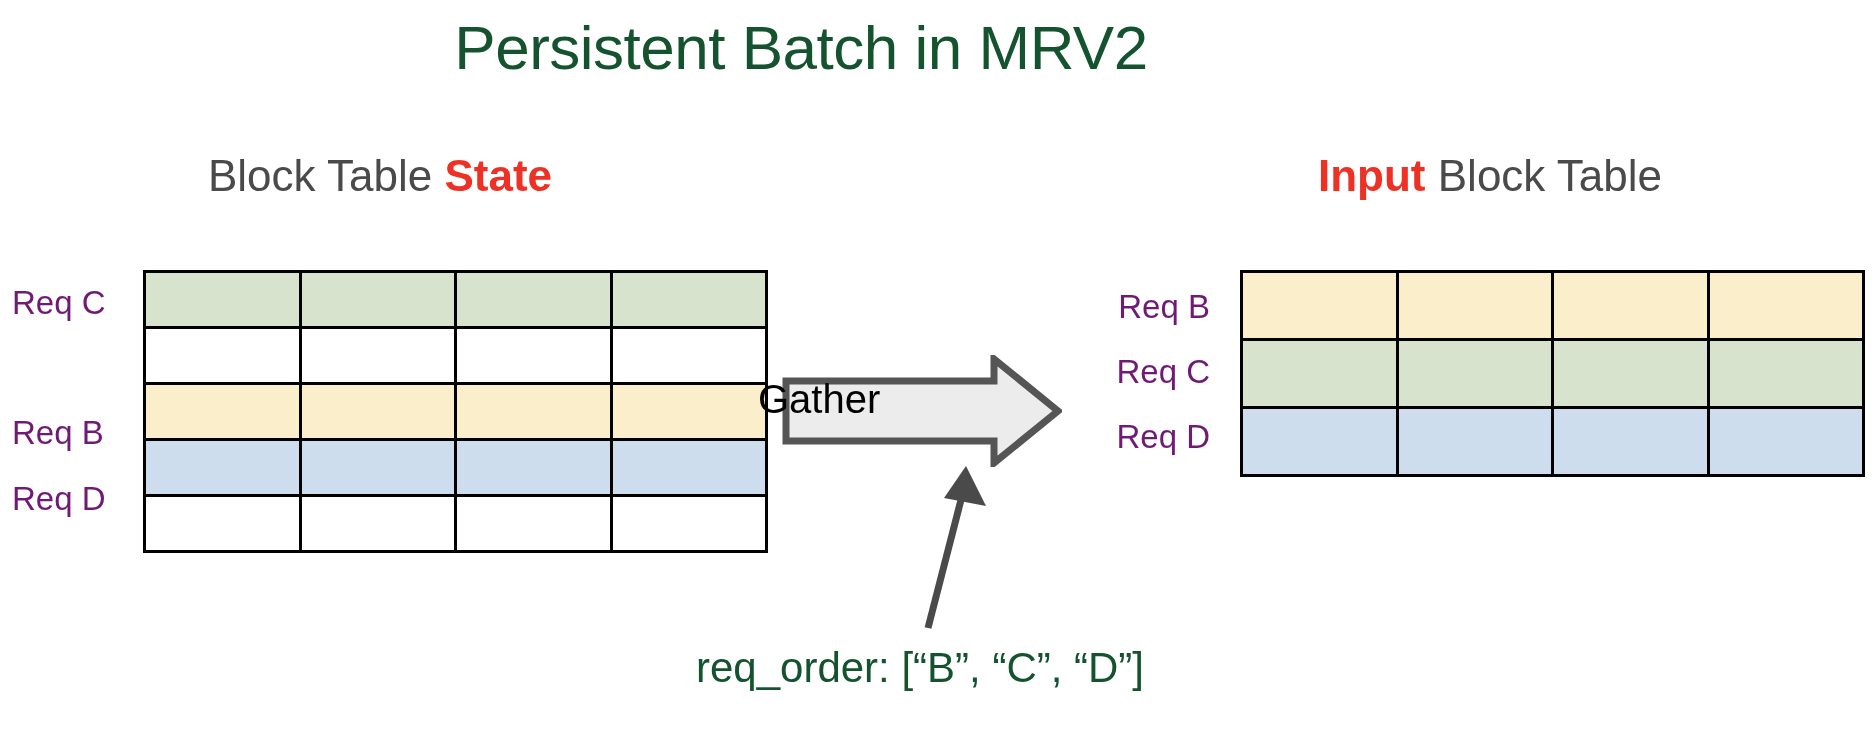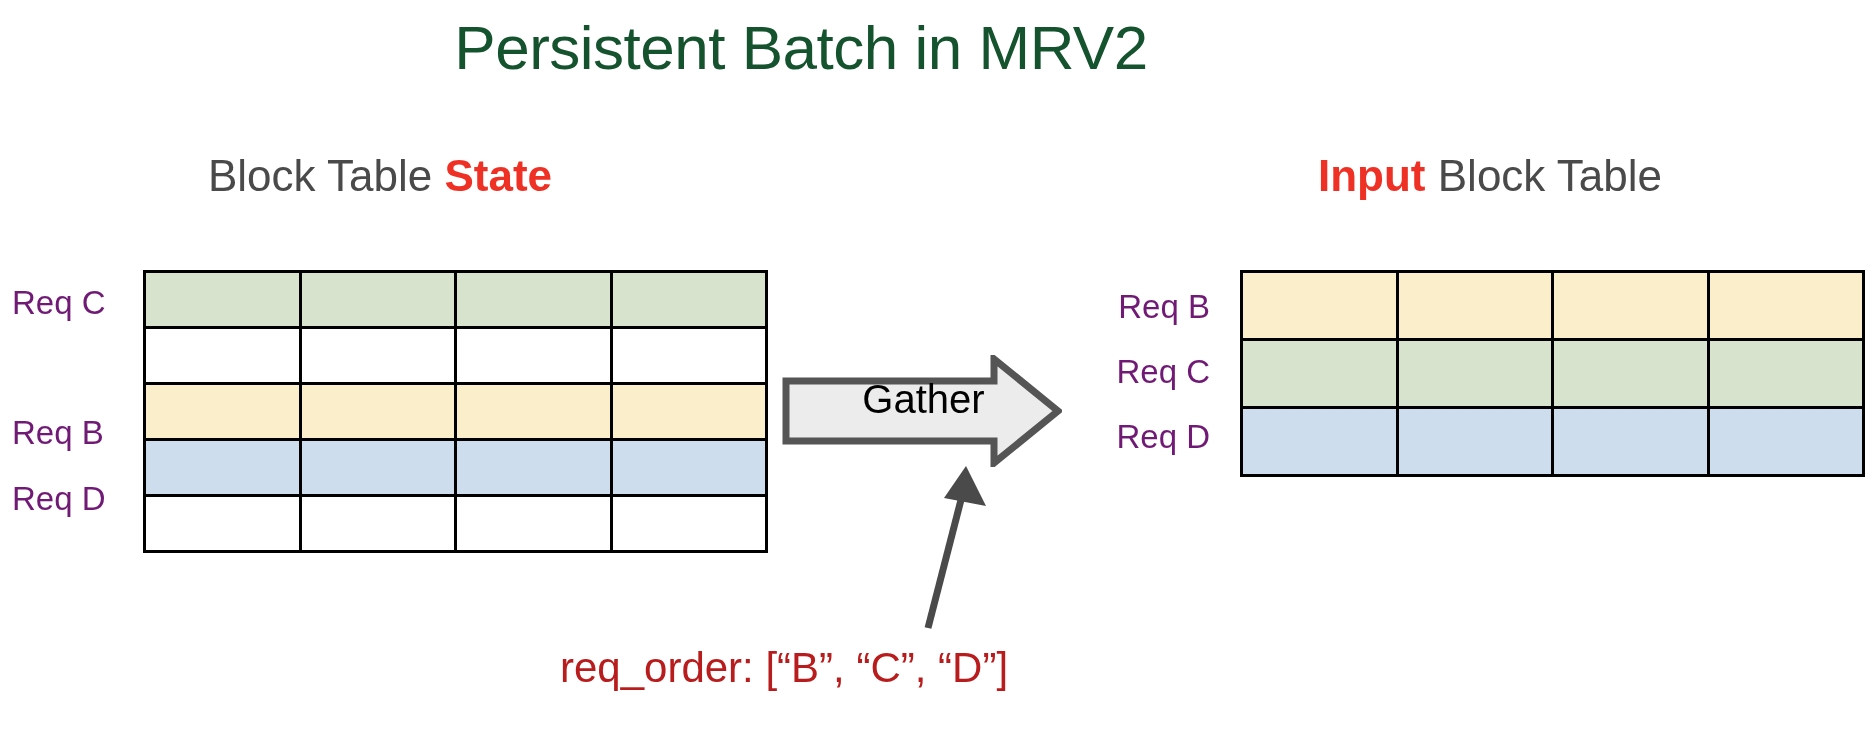--- a/index.html
+++ b/index.html
@@ -107,24 +107,24 @@
     width: 280px;
     height: 112px;
   }
   #gather-arrow svg {
     display: block;
     width: 280px;
     height: 112px;
   }
   #gather-label {
     position: absolute;
-    left: 806px;
+    left: 758px;
     top: 379px;
     width: 235px;
-    text-align: center;
+    text-align: left;
     font-size: 40px;
     line-height: 1;
     color: #000000;
     white-space: nowrap;
   }
 
   
   #req-pointer {
     position: absolute;
     left: 900px;
@@ -137,23 +137,24 @@
     width: 150px;
     height: 175px;
   }
 
   
   #req-order-caption {
     position: absolute;
     left: 560px;
     top: 645px;
     width: 720px;
+    text-align: center;
     font-size: 42px;
     line-height: 1.1;
-    color: #b91c1c;
+    color: #14532d;
     white-space: nowrap;
   }
 </style>
 </head>
 <body>
 
 <div id="stage">
 
   <div id="title">Persistent Batch in MRV2</div>
 

